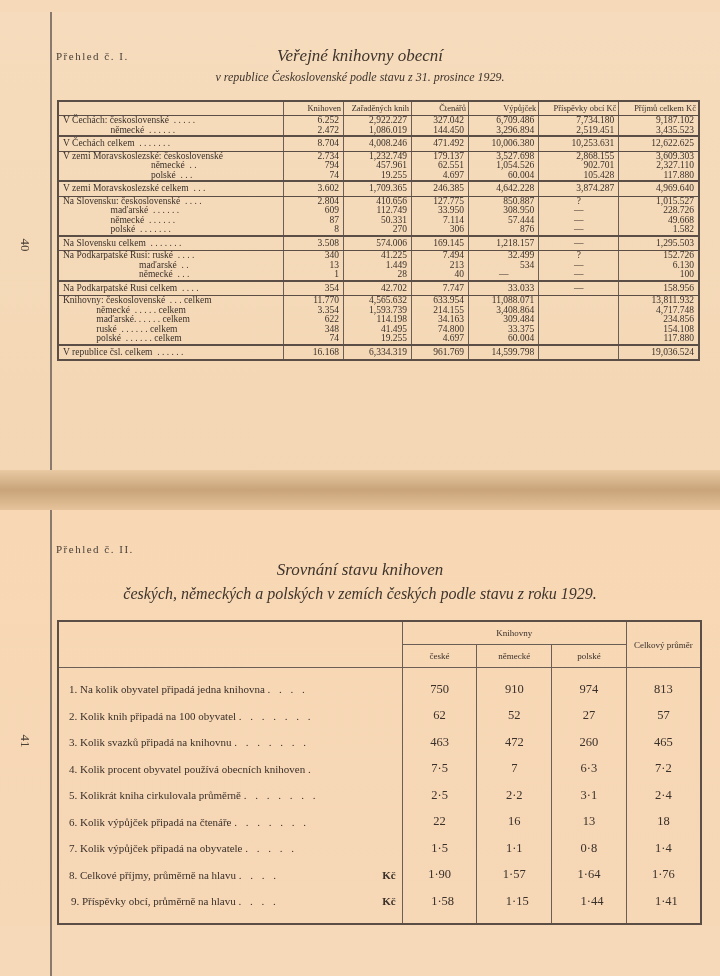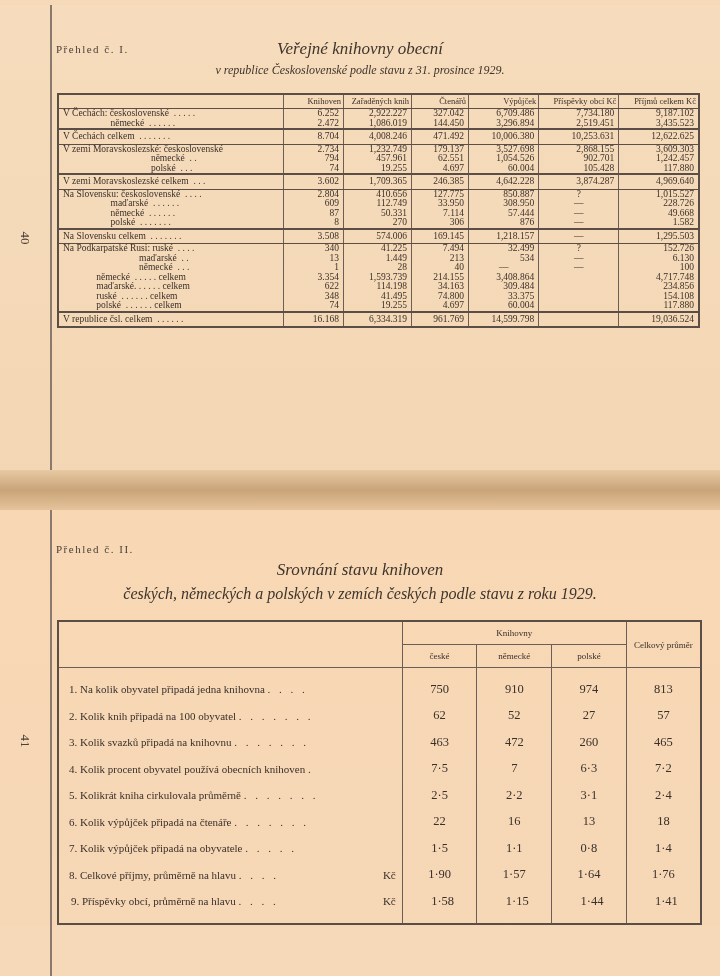--- a/index.html
+++ b/index.html
@@ -3,21 +3,21 @@
 <meta charset="utf-8">
 <style>
   html, body { margin:0; padding:0; }
   body {
     width:720px; height:976px; overflow:hidden; position:relative;
     background:#f5d9b8;
     font-family:"Liberation Serif","DejaVu Serif",serif;
     color:#3a302a;
   }
   .page { position:absolute; left:0; width:720px; }
-  .page1 { top:5px; height:574px; background:linear-gradient(#f6dcbc,#f3d6b3); }
+  .page1 { top:12px; height:574px; background:linear-gradient(#f6dcbc,#f3d6b3); }
   .fold { position:absolute; left:0; top:470px; width:720px; height:40px;
     background:linear-gradient(#e8c9a2,#c9a47a 50%,#e7c39b); }
   .page2 { top:510px; height:416px; background:linear-gradient(#f8d8b4,#f6d7b6); }
   .margin-line { position:absolute; left:50px; width:2px; background:#8a7a6e; }
   .pageno { position:absolute; left:18px; font-size:13px; transform:rotate(90deg); color:#4a4038; }
   .overtitle { position:absolute; left:56px; font-size:11px; letter-spacing:1.5px; color:#4a4038; }
   .title { position:absolute; left:0; width:720px; text-align:center; font-style:italic; font-size:17px; color:#3e342c; }
   table { border-collapse:collapse; position:absolute; font-size:9.5px; }
   .t1 { left:57px; top:88px; width:643px; border:2px solid #5a4e46; }
   .t1 td, .t1 th { border-left:1px solid #6a5e56; padding:0 4px; line-height:9.5px; text-align:right; font-weight:normal; }
@@ -26,21 +26,21 @@
   .t1 tr.tot td { border-top:2px solid #5a4e46; border-bottom:1px solid #5a4e46; padding-top:2px; padding-bottom:2px; }
   .t1 td.c { text-align:center; }
   .t2 { left:57px; top:620px; width:645px; border:2px solid #5a4e46; font-size:12px; }
   .t2 th { font-weight:normal; font-size:9px; text-align:center; border:1px solid #6a5e56; padding:6px 2px; }
   .t2 td { border-left:1px solid #6a5e56; height:26.5px; padding:0 6px; }
   .t2 td.lbl { border-left:none; font-size:11px; white-space:nowrap; padding-left:10px; }
   .t2 td.num { text-align:center; font-size:12.5px;font-family:Liberation Serif, serif; }
   .t2 tr.first td { padding-top:8px; }
   .t2 tr.last td { padding-bottom:8px;padding-left:12px; }
   .dots { letter-spacing:3px; }
-  .unit { float:right; }
+  .unit { float:right;font-weight:bold; }
 </style>
 </head>
 <body>
 
 <div class="page page1">
   <div class="margin-line" style="top:0;height:470px;"></div>
   <div class="pageno" style="top:225px;">40</div>
   <div class="overtitle" style="top:38px;">Přehled č. I.</div>
   <div class="title" style="top:34px;font-family:Liberation Serif, serif;">Veřejné knihovny obecní</div>
   <div class="title" style="top:58px;font-size:12px;">v republice Československé podle stavu z 31. prosince 1929.</div>
@@ -103,21 +103,21 @@
           <td>2,868.155</td>
           <td>3,609.303</td>
         </tr>
         <tr>
           <td class="lbl">                                     německé  . .</td>
           <td>794</td>
           <td>457.961</td>
           <td>62.551</td>
           <td>1,054.526</td>
           <td>902.701</td>
-          <td>1,242.457</td>
+          <td>2,327.110</td>
         </tr>
         <tr>
           <td class="lbl">                                     polské  . . .</td>
           <td>74</td>
           <td>19.255</td>
           <td>4.697</td>
           <td>60.004</td>
           <td>105.428</td>
           <td>117.880</td>
         </tr>
@@ -194,20 +194,38 @@
           <td>6.130</td>
         </tr>
         <tr>
           <td class="lbl">                                německé  . . .</td>
           <td>1</td>
           <td>28</td>
           <td>40</td>
           <td class="c">—</td>
           <td class="c">—</td>
           <td>100</td>
+        </tr>
+        <tr class="tot">
+          <td class="lbl">Na Podkarpatské Rusi celkem  . . . .</td>
+          <td>354</td>
+          <td>42.702</td>
+          <td>7.747</td>
+          <td>33.033</td>
+          <td class="c">—</td>
+          <td>158.956</td>
+        </tr>
+        <tr>
+          <td class="lbl">Knihovny: československé  . . . celkem</td>
+          <td>11.770</td>
+          <td>4,565.632</td>
+          <td>633.954</td>
+          <td>11,088.071</td>
+          <td></td>
+          <td>13,811.932</td>
         </tr>
         <tr>
           <td class="lbl">              německé  . . . . . celkem</td>
           <td>3.354</td>
           <td>1,593.739</td>
           <td>214.155</td>
           <td>3,408.864</td>
           <td></td>
           <td>4,717.748</td>
         </tr>

